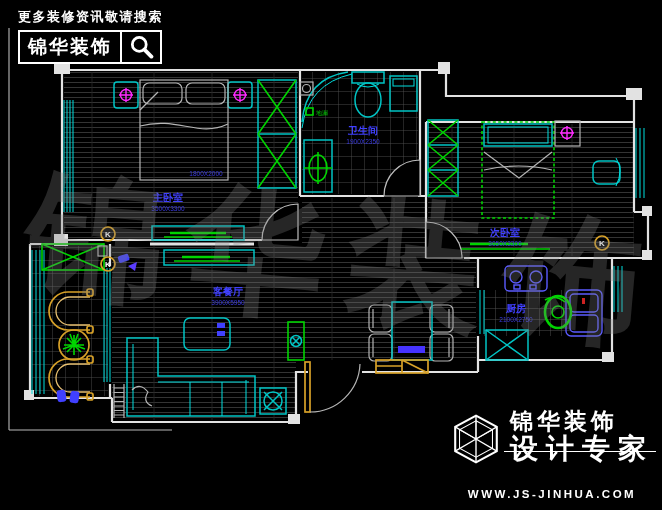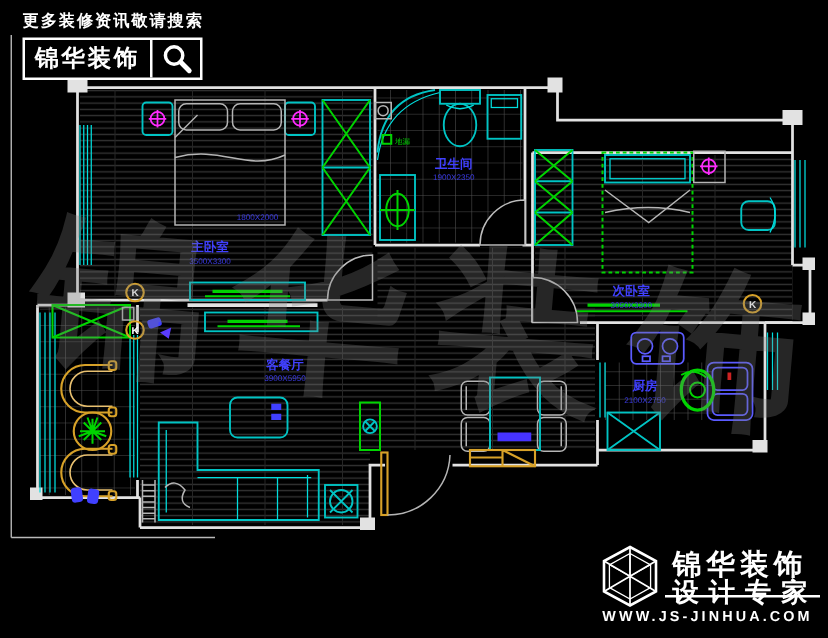--- a/index.html
+++ b/index.html
@@ -16,23 +16,23 @@
 
   
   .watermark{position:absolute;left:26px;top:168px;width:640px;z-index:4;pointer-events:none;
     font-size:138px;font-weight:bold;color:#7d7d7d;opacity:.30;letter-spacing:22px;
     transform:rotate(5deg);white-space:nowrap;}
 
   
   .ftr{position:absolute;right:8px;bottom:10px;color:#fff;z-index:6;display:flex;flex-direction:column;align-items:center;}
   .ftr-top{display:flex;align-items:flex-end;gap:8px;}
   .ftr-brand{font-size:23px;font-weight:bold;letter-spacing:4px;line-height:1.05;}
-  .ftr-sub{font-size:21px;font-weight:bold;letter-spacing:8px;line-height:1.15;position:relative;}
+  .ftr-sub{font-size:28px;font-weight:bold;letter-spacing:8px;line-height:1.15;position:relative;}
   .ftr-sub::after{content:"";position:absolute;left:-6px;right:-2px;top:56%;height:1.5px;background:#fff;}
-  .ftr-site{font-size:11.5px;font-weight:bold;letter-spacing:2.5px;margin-top:1px;}
+  .ftr-site{font-size:11.5px;font-weight:bold;letter-spacing:2.5px;margin-top:23px;}
 
   
   .w{stroke:#e2e2e2;stroke-width:2.2;fill:none;}
   .w3{stroke:#e2e2e2;stroke-width:3;fill:none;}
   .w1{stroke:#b9b9b9;stroke-width:1.1;fill:none;}
   .gr{stroke:#b5b5b5;stroke-width:1.2;fill:none;}
   .c{stroke:#00c4c4;stroke-width:1.5;fill:none;}
   .c2{stroke:#00dede;stroke-width:1;fill:none;}
   .g{stroke:#00d400;stroke-width:1.6;fill:none;}
   .g2{stroke:#00d400;stroke-width:2.6;fill:none;}

